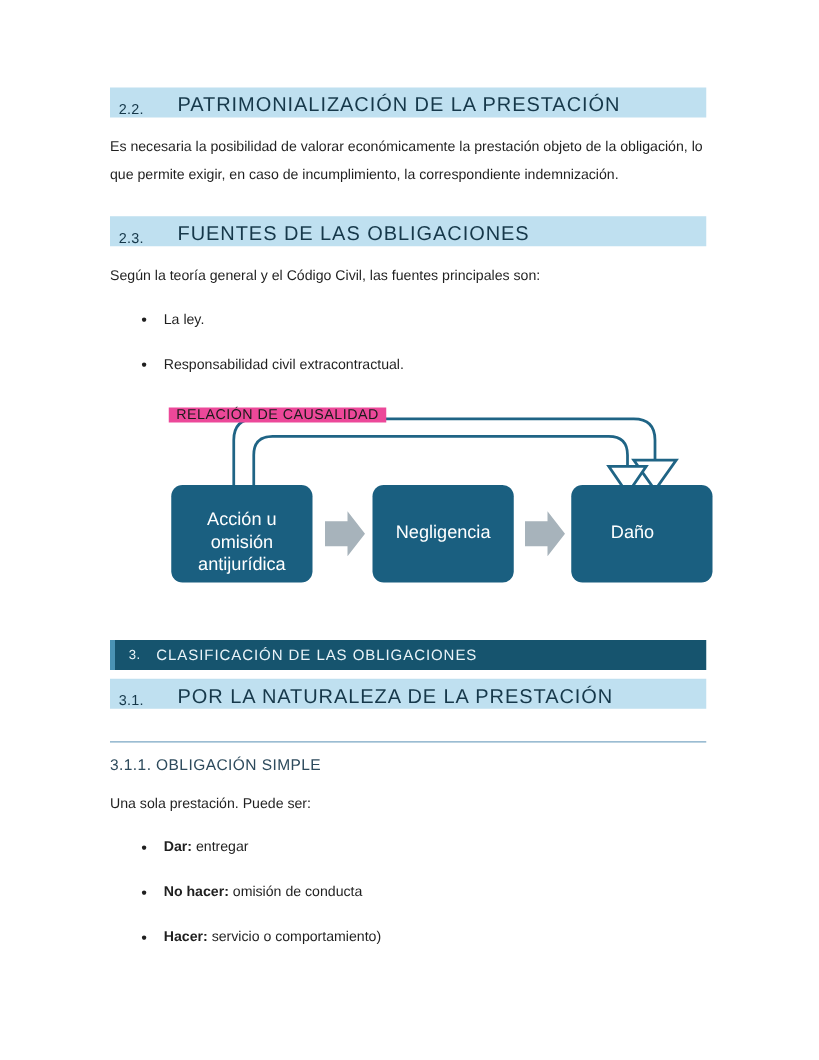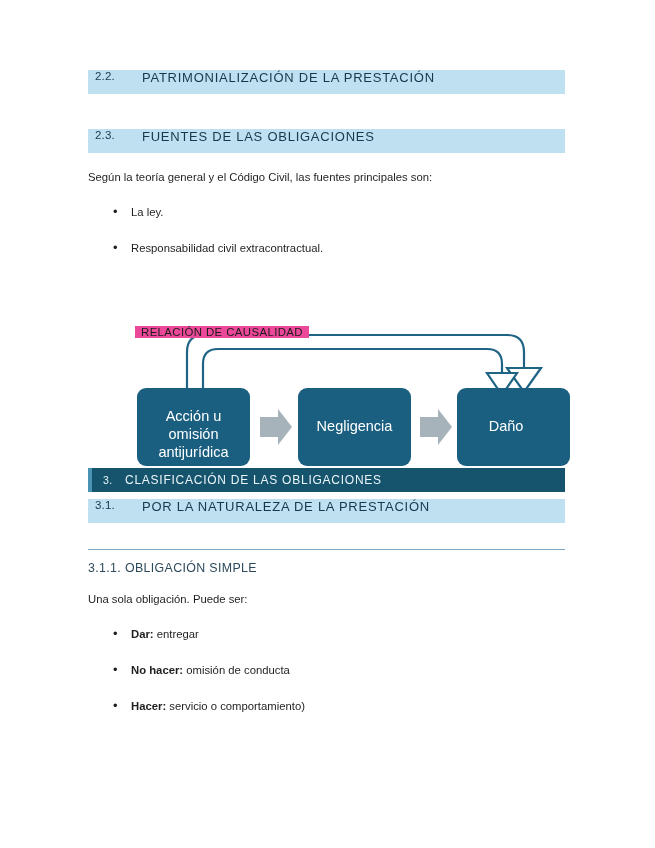--- a/index.html
+++ b/index.html
@@ -29,33 +29,33 @@
     left: 88px;
     top: 70px;
     width: 477px;
   }
 
   
   .band {
     background: #bfe0f0;
     height: 24px;
     display: flex;
-    align-items: flex-start;
+    align-items: flex-end;
     box-sizing: border-box;
     padding-left: 7px;
   }
   .band .num {
     font-size: 11.5px;
     color: #16384a;
     letter-spacing: 0.2px;
     width: 47px;
     flex: 0 0 47px;
   }
   .band .ttl {
-    font-size: 13px;
+    font-size: 16px;
     color: #16384a;
     letter-spacing: 0.75px;
   }
 
   .band-dark {
     background: #16546e;
     height: 24px;
     display: flex;
     align-items: center;
     box-sizing: border-box;
@@ -153,20 +153,21 @@
 
 <div class="page">
 
   <div class="content">
 
     <div class="band">
       <span class="num">2.2.</span>
       <span class="ttl">PATRIMONIALIZACIÓN DE LA PRESTACIÓN</span>
     </div>
     <div class="gap-after-band"></div>
+    <p class="body">Es necesaria la posibilidad de valorar económicamente la prestación objeto de la obligación, lo que permite exigir, en caso de incumplimiento, la correspondiente indemnización.</p>
 
     <div style="height:22px"></div>
 
     <div class="band">
       <span class="num">2.3.</span>
       <span class="ttl">FUENTES DE LAS OBLIGACIONES</span>
     </div>
     <div class="gap-after-band"></div>
     <p class="body">Según la teoría general y el Código Civil, las fuentes principales son:</p>
 
@@ -190,21 +191,21 @@
       <span class="num">3.1.</span>
       <span class="ttl">POR LA NATURALEZA DE LA PRESTACIÓN</span>
     </div>
 
     <div style="height:26px"></div>
 
     <div class="rule"></div>
     <div class="subsub">3.1.1. OBLIGACIÓN SIMPLE</div>
 
     <div style="height:13px"></div>
-    <p class="body">Una sola obligación. Puede ser:</p>
+    <p class="body">Una sola prestación. Puede ser:</p>
 
     <div style="height:16px"></div>
 
     <ul class="bullets">
       <li><b>Dar:</b><span> entregar</span></li>
       <li><b>No hacer:</b><span> omisión de conducta</span></li>
       <li><b>Hacer:</b><span> servicio o comportamiento)</span></li>
     </ul>
 
   </div>

